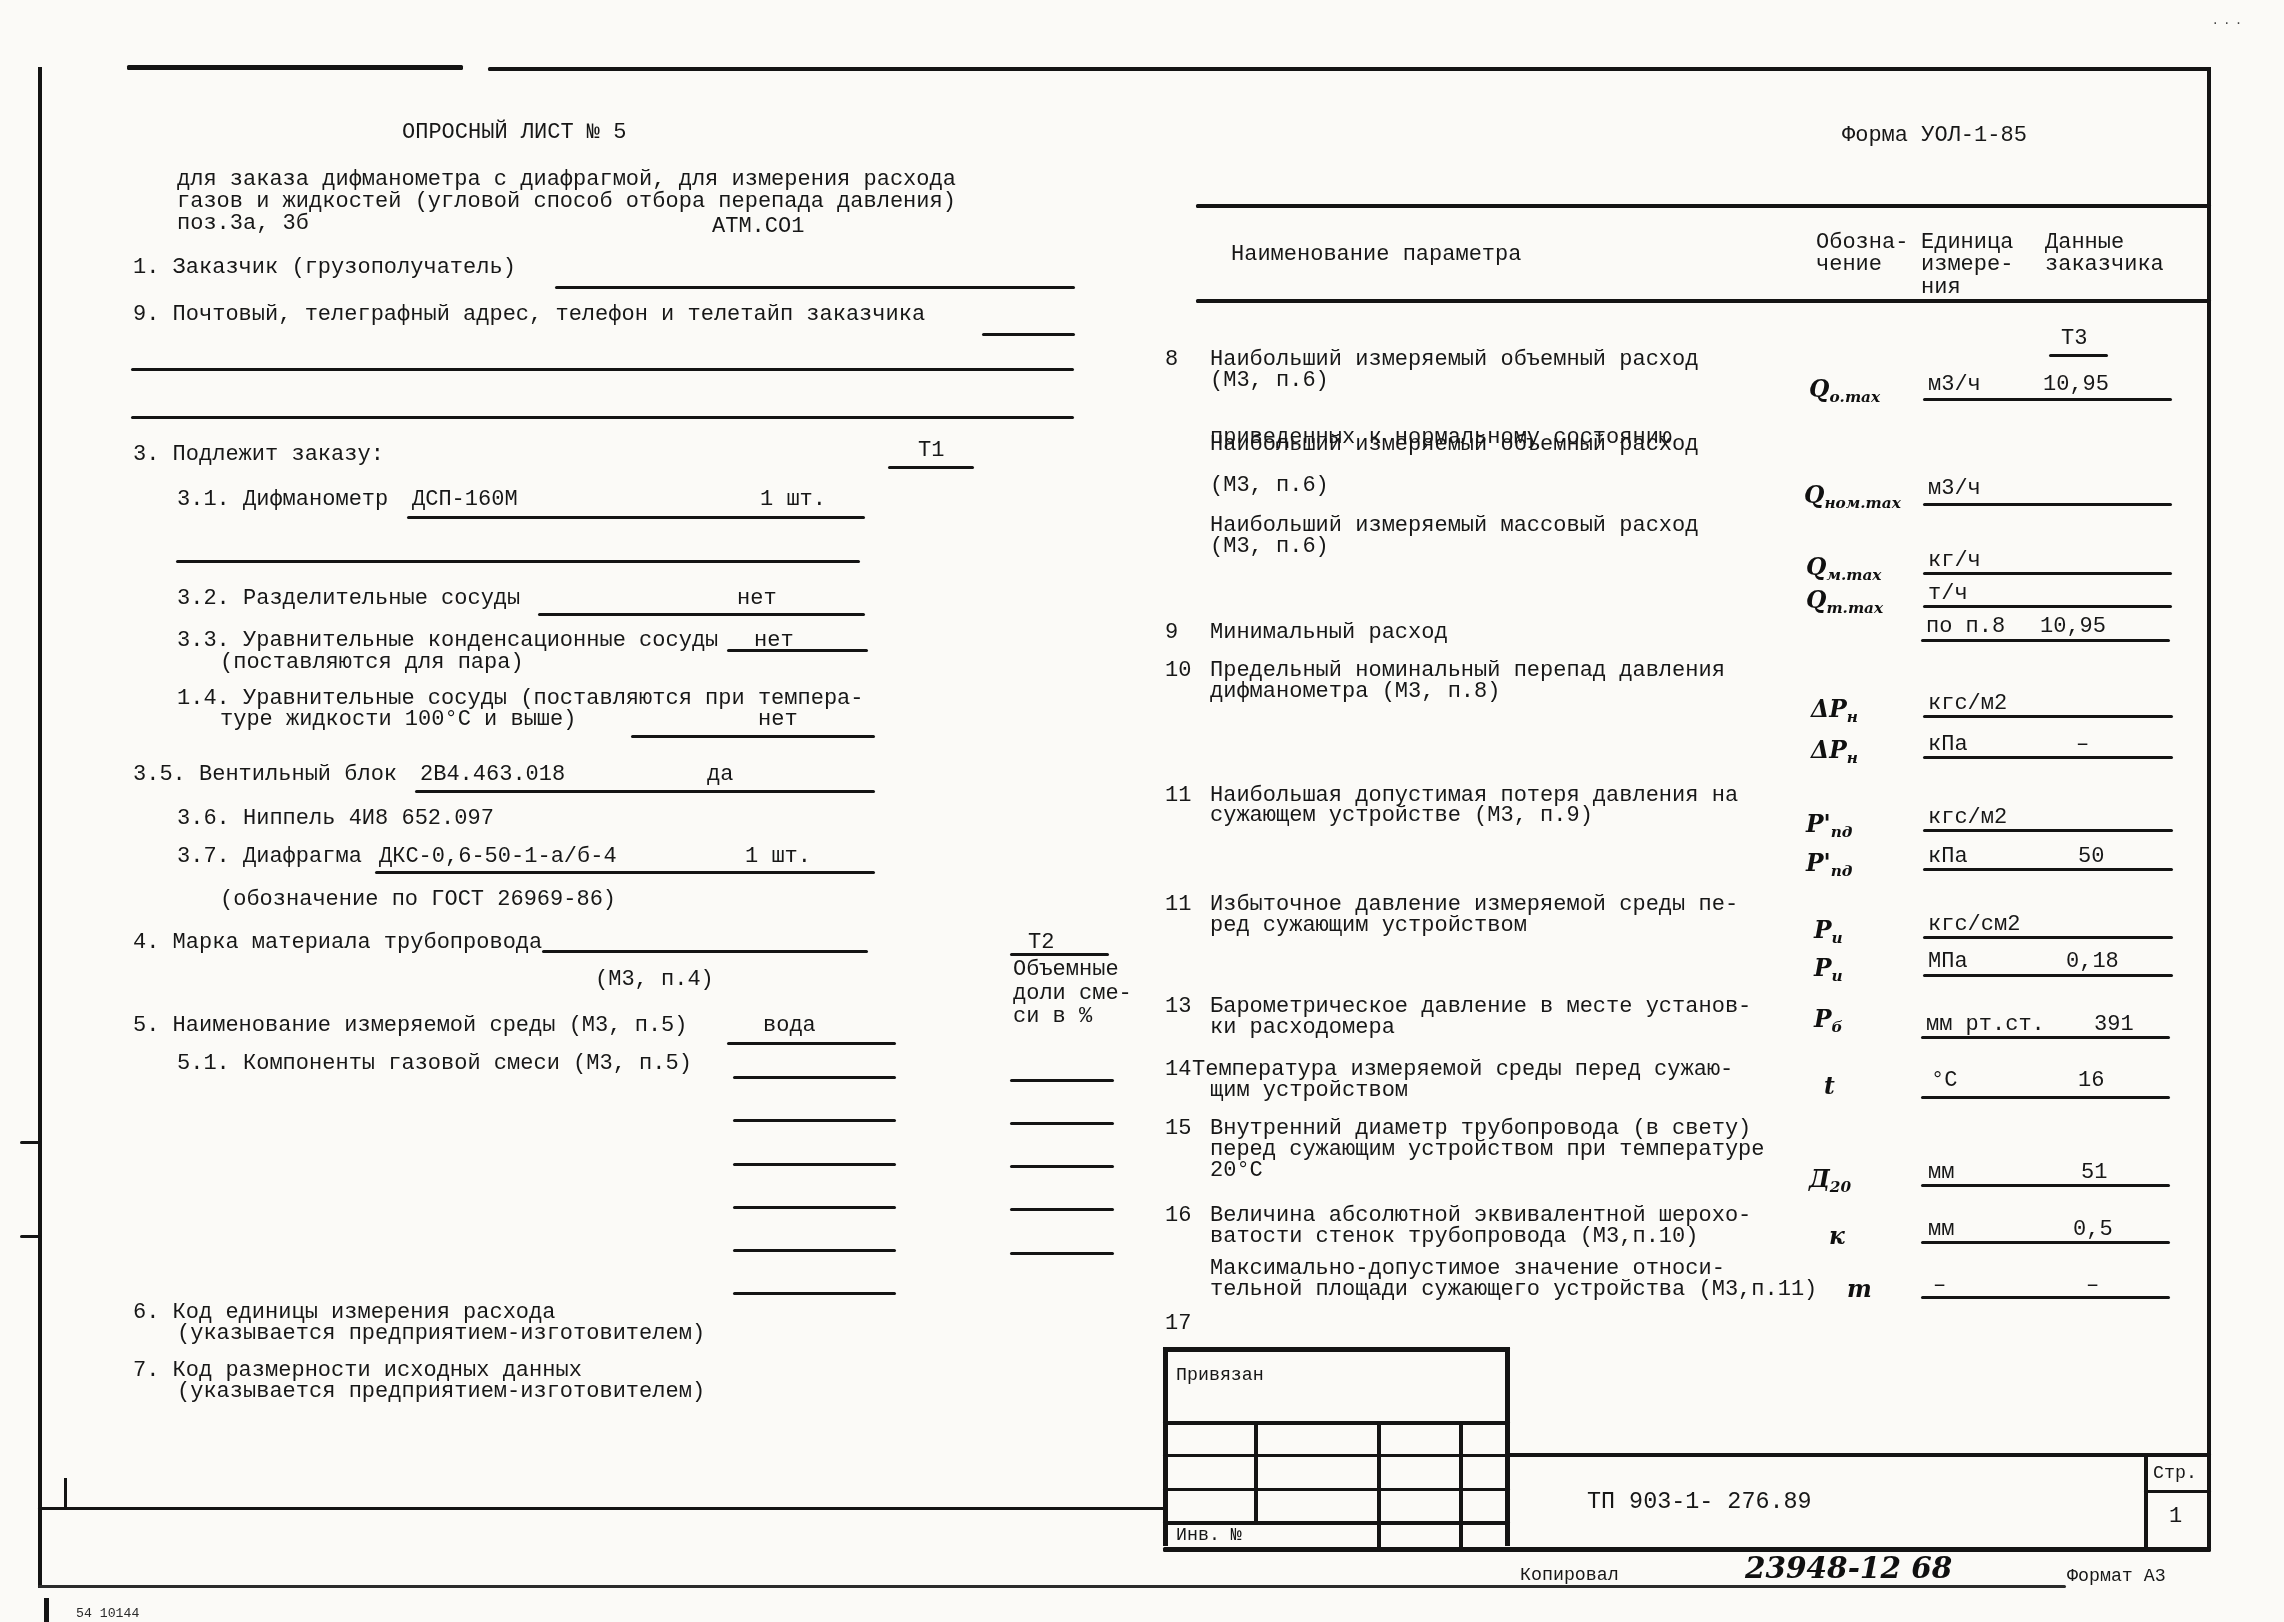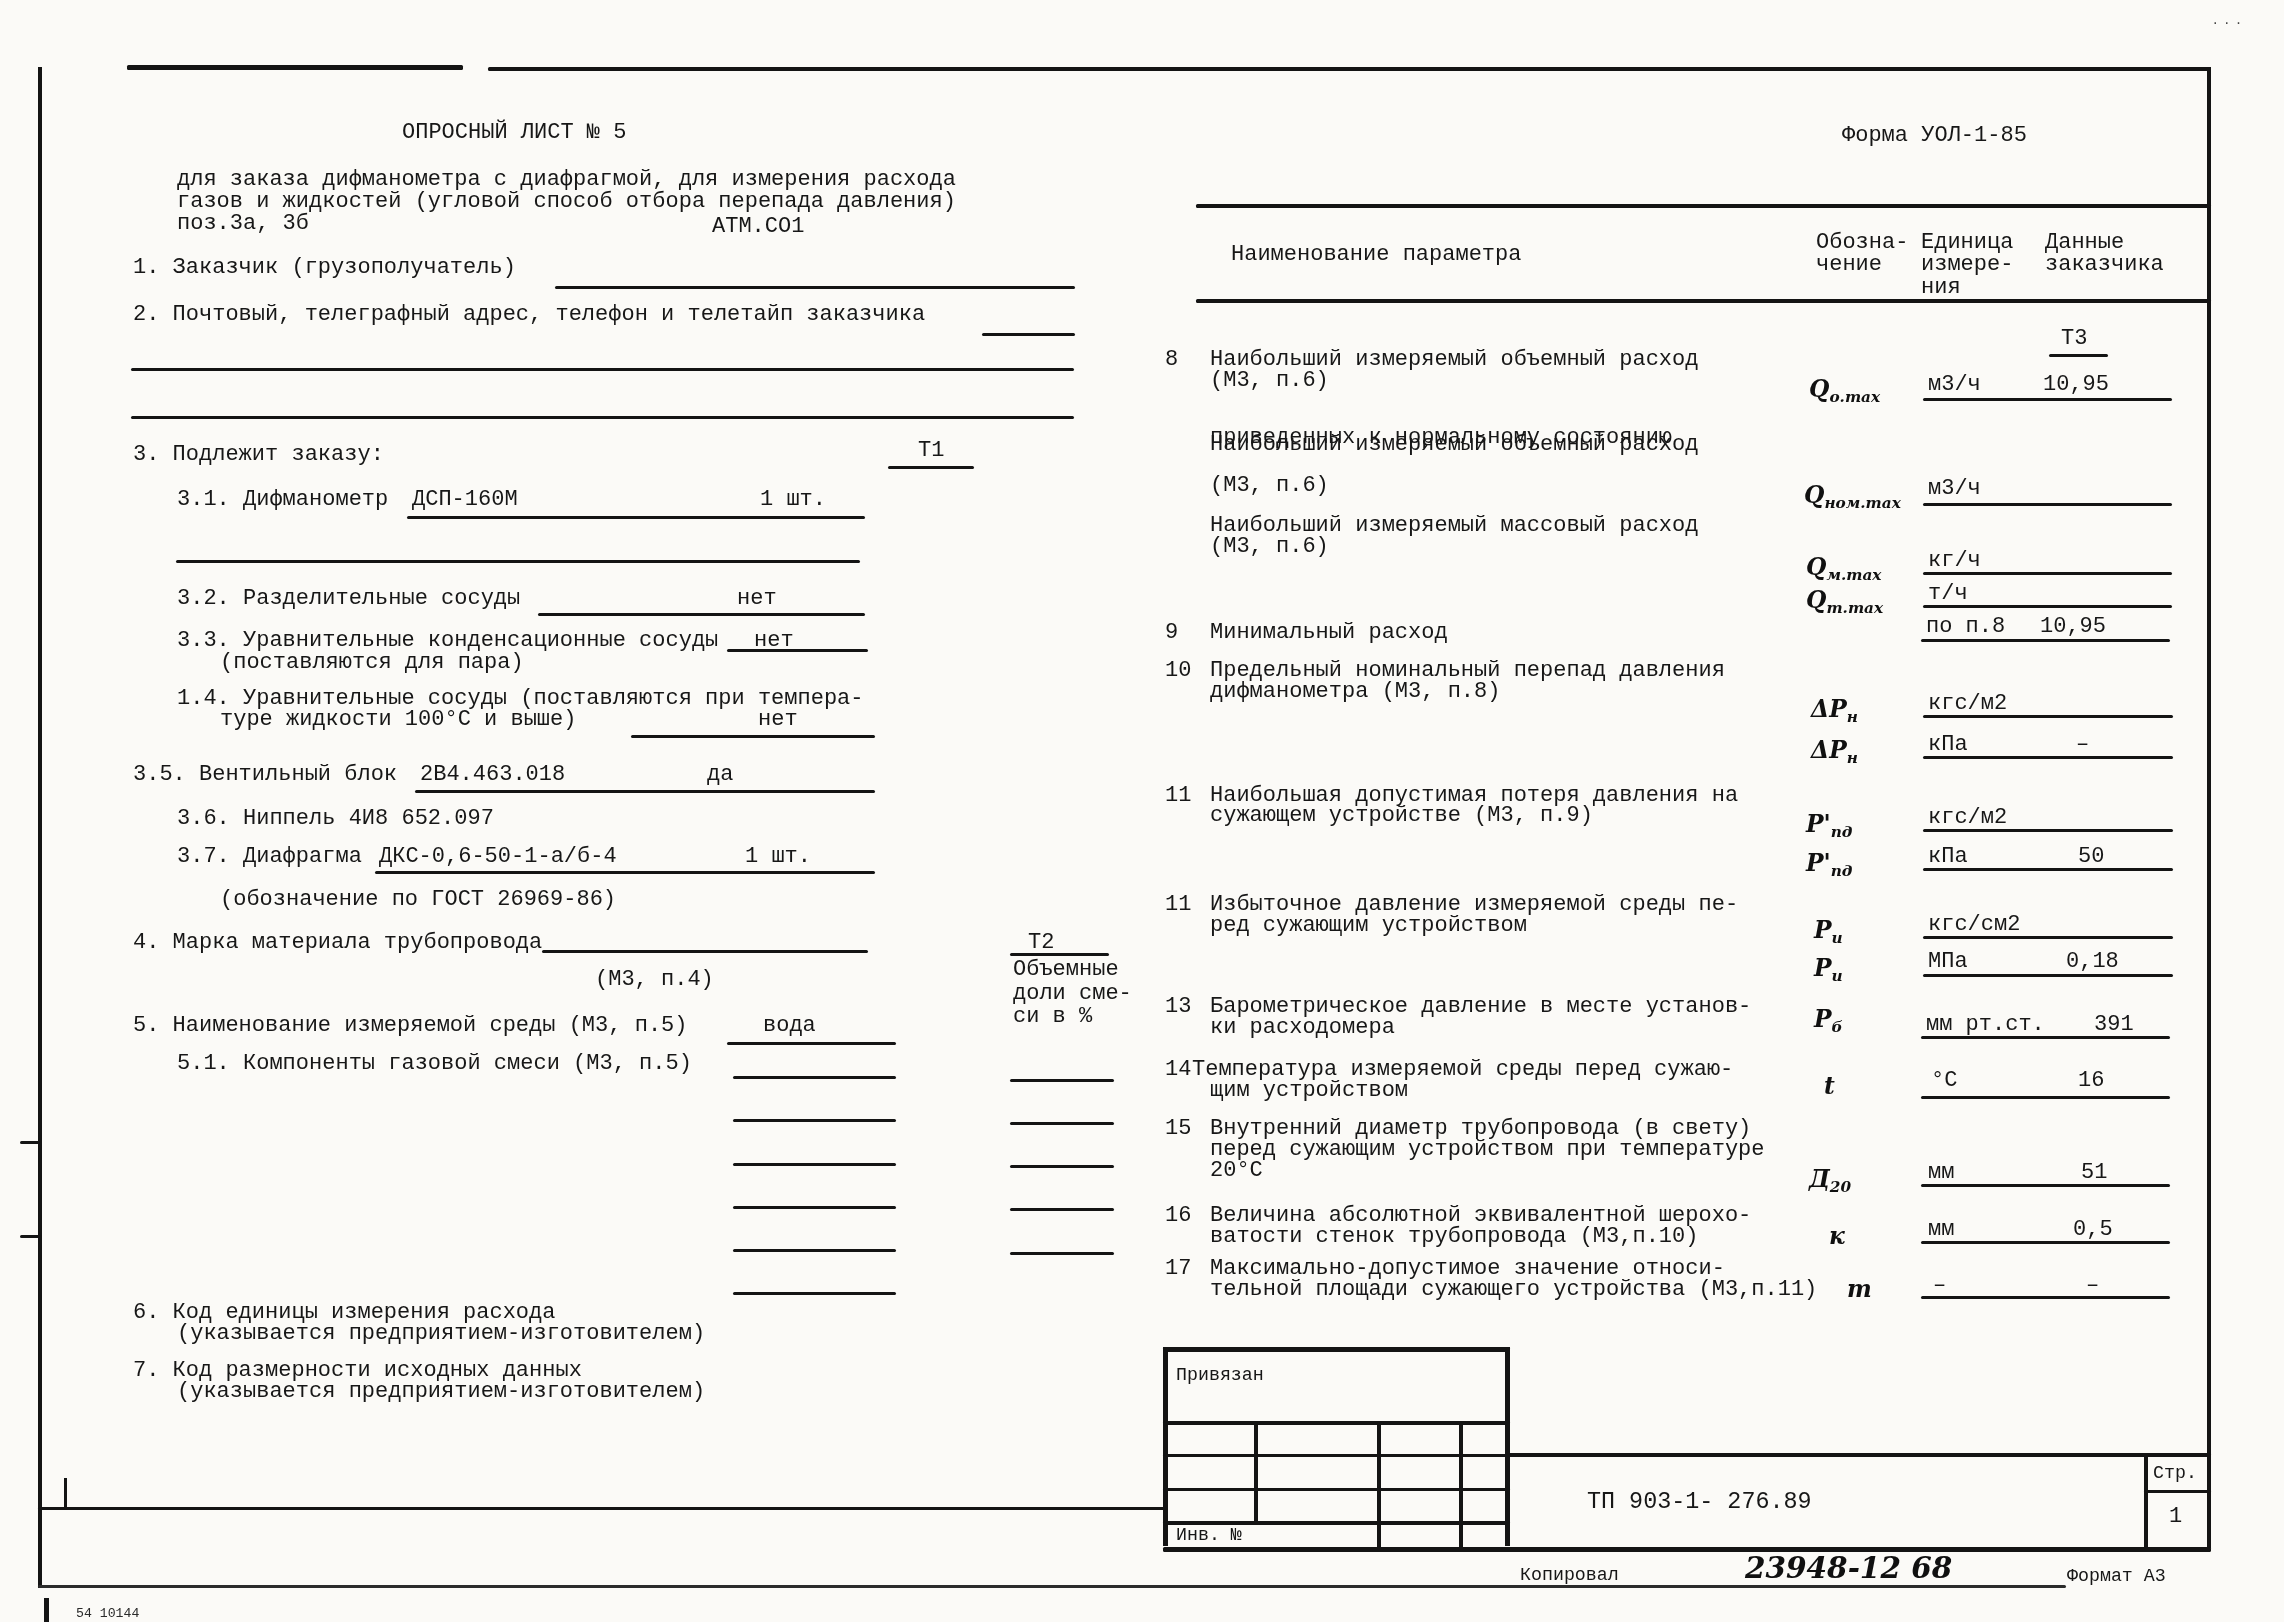--- a/index.html
+++ b/index.html
@@ -35,21 +35,21 @@
 
 <span class="t" style="left:402px;top:122px">ОПРОСНЫЙ ЛИСТ № 5</span>
 <span class="t" style="left:177px;top:169px">для заказа дифманометра с диафрагмой, для измерения расхода</span>
 <span class="t" style="left:177px;top:191px">газов и жидкостей (угловой способ отбора перепада давления)</span>
 <span class="t" style="left:177px;top:213px">поз.3а, 3б</span>
 <span class="t" style="left:712px;top:216px">АТМ.СО1</span>
 
 <span class="t" style="left:133px;top:257px">1. Заказчик (грузополучатель)</span>
 <div class="ln" style="left:555px;top:286px;width:520px"></div>
 
-<span class="t" style="left:133px;top:304px">2. Почтовый, телеграфный адрес, телефон и телетайп заказчика</span>
+<span class="t" style="left:133px;top:304px">9. Почтовый, телеграфный адрес, телефон и телетайп заказчика</span>
 <div class="ln" style="left:982px;top:333px;width:93px"></div>
 <div class="ln" style="left:131px;top:368px;width:943px"></div>
 <div class="ln" style="left:131px;top:416px;width:943px"></div>
 
 <span class="t" style="left:133px;top:444px">3. Подлежит заказу:</span>
 <span class="t" style="left:918px;top:440px">Т1</span>
 <div class="ln" style="left:888px;top:466px;width:86px"></div>
 
 <span class="t" style="left:177px;top:489px">3.1. Дифманометр</span>
 <span class="t" style="left:412px;top:489px">ДСП-160М</span>
@@ -221,21 +221,21 @@
 <div class="ln" style="left:1921px;top:1184px;width:249px"></div>
 
 <span class="t" style="left:1165px;top:1205px">16</span>
 <span class="t" style="left:1210px;top:1205px">Величина абсолютной эквивалентной шерохо-</span>
 <span class="t" style="left:1210px;top:1226px">ватости стенок трубопровода (М3,п.10)</span>
 <span class="hw" style="left:1829px;top:1225px"><span>к</span><sub class="sb"></sub></span>
 <span class="t" style="left:1928px;top:1219px">мм</span>
 <span class="t" style="left:2073px;top:1219px">0,5</span>
 <div class="ln" style="left:1921px;top:1241px;width:249px"></div>
 
-<span class="t" style="left:1165px;top:1258px">17</span>
+<span class="t" style="left:1165px;top:1313px">17</span>
 <span class="t" style="left:1210px;top:1258px">Максимально-допустимое значение относи-</span>
 <span class="t" style="left:1210px;top:1279px">тельной площади сужающего устройства (М3,п.11)</span>
 <span class="hw" style="left:1847px;top:1278px"><span>m</span><sub class="sb"></sub></span>
 <span class="t" style="left:1933px;top:1275px">–</span>
 <span class="t" style="left:2086px;top:1275px">–</span>
 <div class="ln" style="left:1921px;top:1296px;width:249px"></div>
 
 <div class="ln" style="left:1163px;top:1347px;width:347px;height:4.6px"></div>
 <div class="vl" style="left:1163px;top:1347px;height:199px;width:4.6px"></div>
 <div class="vl" style="left:1505px;top:1347px;height:199px;width:4.6px"></div>

